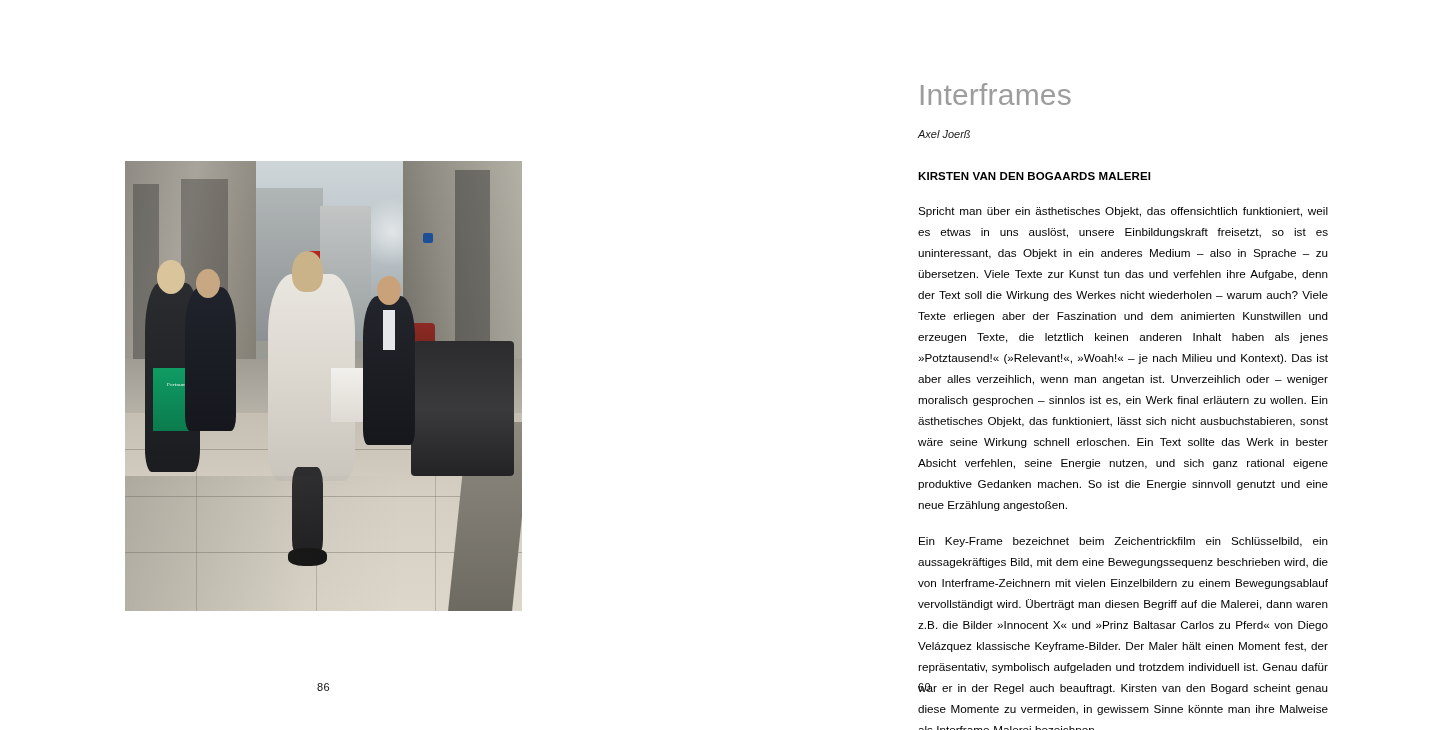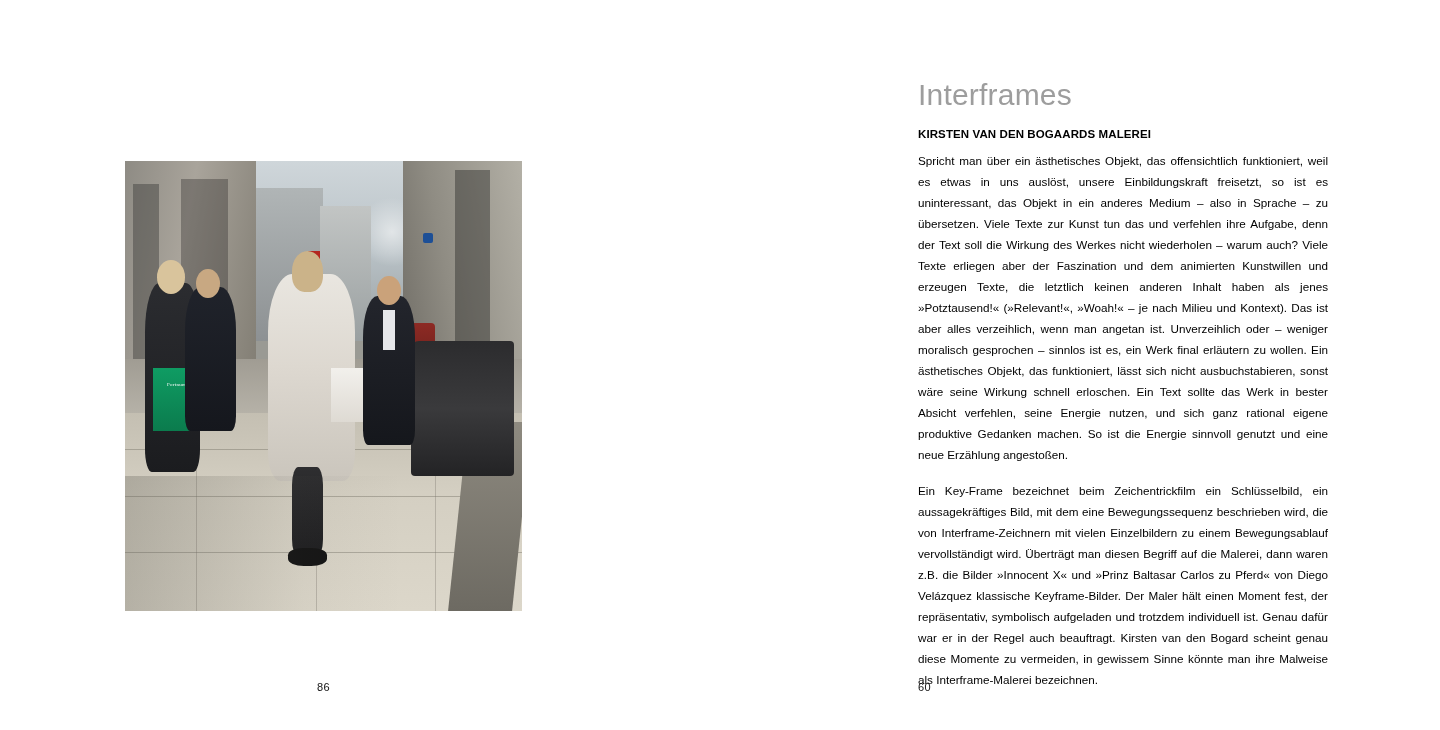--- a/index.html
+++ b/index.html
@@ -318,21 +318,21 @@
     font-style: italic;
     color: #1a1a1a;
     margin: 0 0 30px 0;
     font-family: "Liberation Sans", sans-serif;
   }
   .subhead {
     font-size: 11.5px;
     font-weight: bold;
     letter-spacing: .1px;
     color: #000;
-    margin: 0 0 10px 0;
+    margin: 0 0 18px 0;
     font-family: "Liberation Sans", sans-serif;
   }
   .para {
     font-size: 11.7px;
     line-height: 21px;
     color: #000;
     margin: 0 0 15px 0;
     text-align: justify;
     font-family: "Liberation Sans", sans-serif;
     hyphens: none;
@@ -402,20 +402,21 @@
         <div class="shadow-strip"></div>
       </div>
     </div>
 
     <div class="folio-left">86</div>
   </div>
 
   <div class="page-right">
     <div class="col">
       <h1 class="title">Interframes</h1>
+      <div class="author">Axel Joerß</div>
       <div class="subhead">KIRSTEN VAN DEN BOGAARDS MALEREI</div>
       <p class="para">Spricht man über ein ästhetisches Objekt, das offensichtlich funktioniert, weil es etwas in uns auslöst, unsere Einbildungskraft freisetzt, so ist es uninteressant, das Objekt in ein anderes Medium – also in Sprache – zu übersetzen. Viele Texte zur Kunst tun das und verfehlen ihre Aufgabe, denn der Text soll die Wirkung des Werkes nicht wiederholen – warum auch? Viele Texte erliegen aber der Faszination und dem animierten Kunstwillen und erzeugen Texte, die letztlich keinen anderen Inhalt haben als jenes »Potztausend!« (»Relevant!«, »Woah!« – je nach Milieu und Kontext). Das ist aber alles verzeihlich, wenn man angetan ist. Unverzeihlich oder – weniger moralisch gesprochen – sinnlos ist es, ein Werk final erläutern zu wollen. Ein ästhetisches Objekt, das funktioniert, lässt sich nicht ausbuchstabieren, sonst wäre seine Wirkung schnell erloschen. Ein Text sollte das Werk in bester Absicht verfehlen, seine Energie nutzen, und sich ganz rational eigene produktive Gedanken machen. So ist die Energie sinnvoll genutzt und eine neue Erzählung angestoßen.</p>
       <p class="para">Ein Key-Frame bezeichnet beim Zeichentrickfilm ein Schlüsselbild, ein aussagekräftiges Bild, mit dem eine Bewegungssequenz beschrieben wird, die von Interframe-Zeichnern mit vielen Einzelbildern zu einem Bewegungsablauf vervollständigt wird. Überträgt man diesen Begriff auf die Malerei, dann waren z.B. die Bilder »Innocent X« und »Prinz Baltasar Carlos zu Pferd« von Diego Velázquez klassische Keyframe-Bilder. Der Maler hält einen Moment fest, der repräsentativ, symbolisch aufgeladen und trotzdem individuell ist. Genau dafür war er in der Regel auch beauftragt. Kirsten van den Bogard scheint genau diese Momente zu vermeiden, in gewissem Sinne könnte man ihre Malweise als Interframe-Malerei bezeichnen.</p>
     </div>
     <div class="folio-right">60</div>
   </div>
 
 </div>
 
 </body></html>

